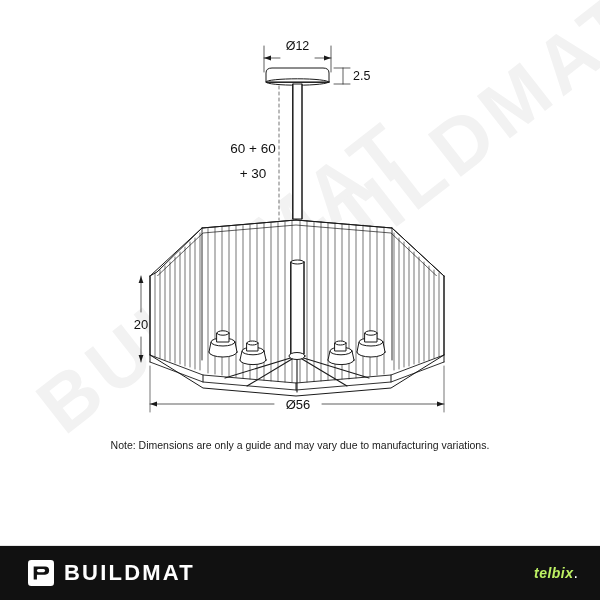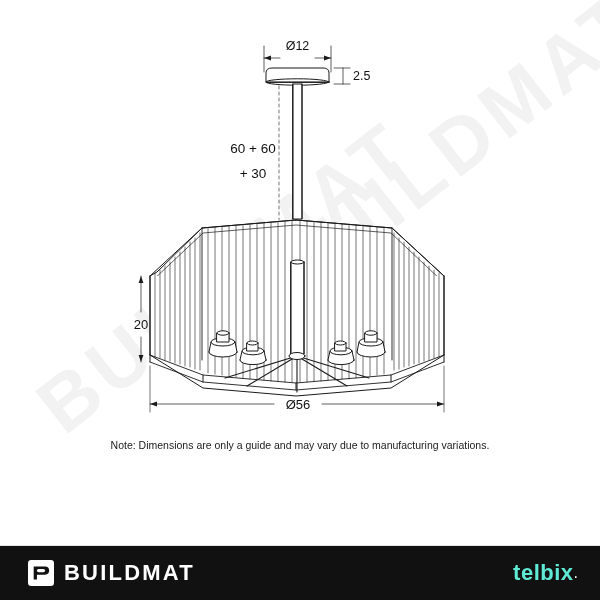--- a/index.html
+++ b/index.html
@@ -115,24 +115,25 @@
     font-size: 22px;
     font-weight: bold;
     letter-spacing: 2.2px;
   }
   .footer-right {
     margin-right: 22px;
     display: flex;
     align-items: center;
   }
   .telbix-logo {
-    color: #5eead4;
-    font-size: 22px;
+    color: #bef264;
+    font-size: 14px;
     font-weight: bold;
     letter-spacing: 0.5px;
+    font-style: italic;
   }
   .telbix-dot {
     color: #ffffff;
   }
 </style>
 </head>
 <body>
 
 <div class="page">
 

